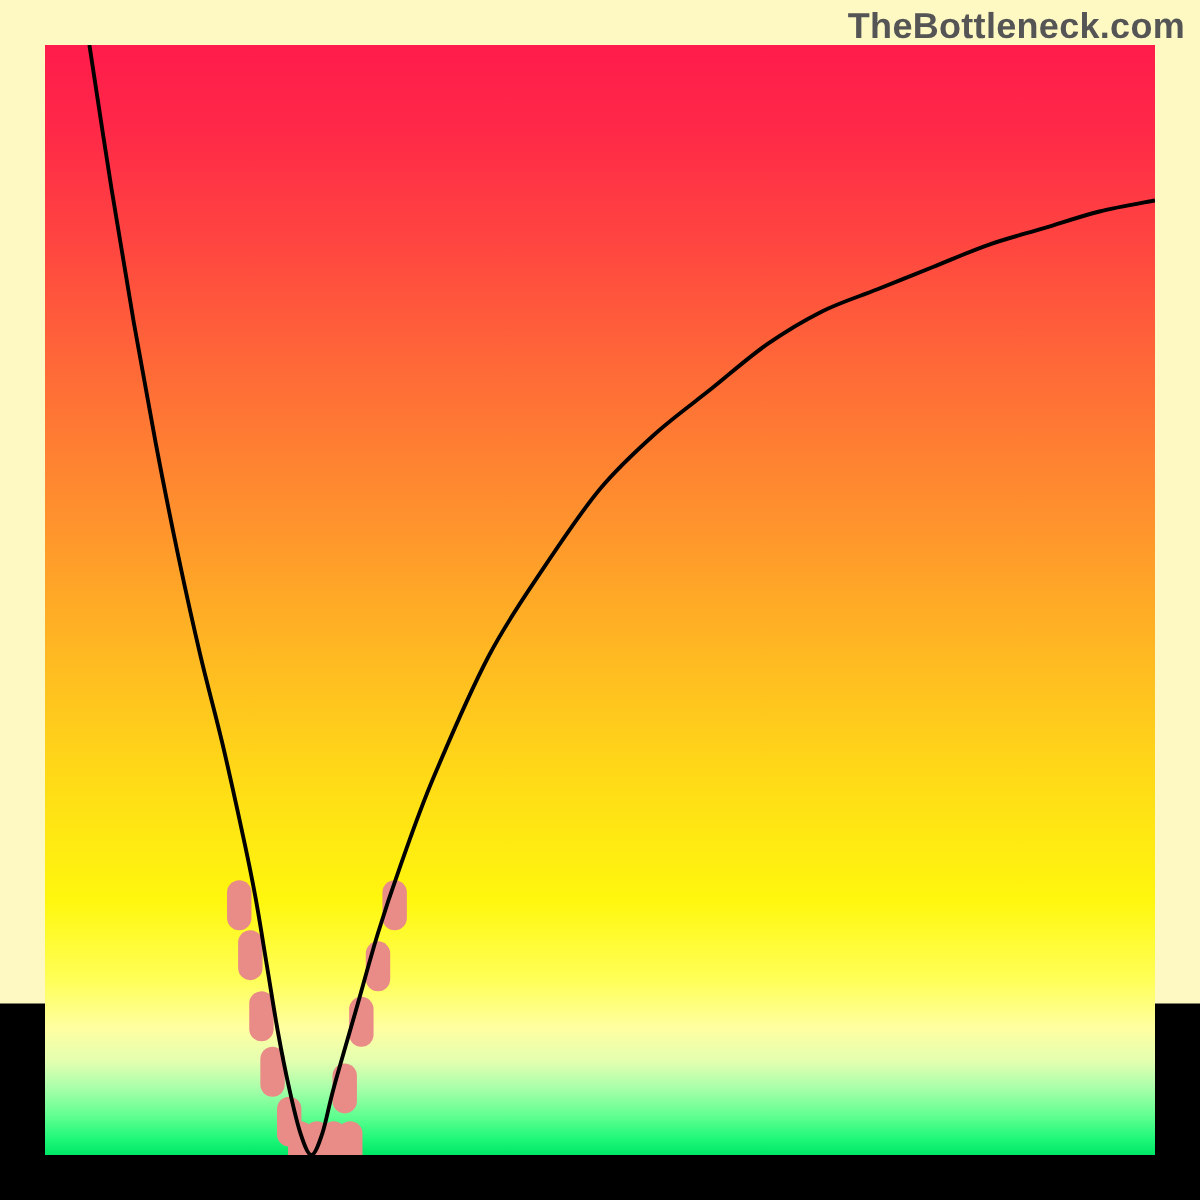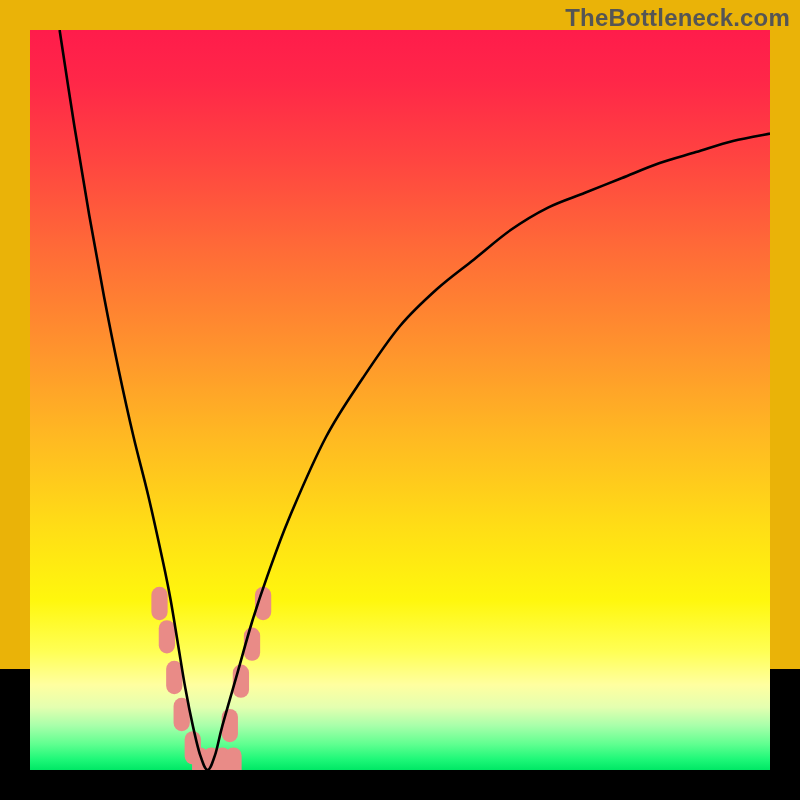--- a/index.html
+++ b/index.html
@@ -8,21 +8,21 @@
     width: 800px;
     height: 800px;
     overflow: hidden;
     background: #000;
     font-family: Arial, Helvetica, sans-serif;
   }
   .frame {
     position: relative;
     width: 800px;
     height: 669px;
-    background: #eab308;
+    background: #fef9c3;
   }
   .plot {
     position: absolute;
     left: 30px;
     top: 30px;
     width: 740px;
     height: 740px;
     overflow: hidden;
   }
   .gradient {

